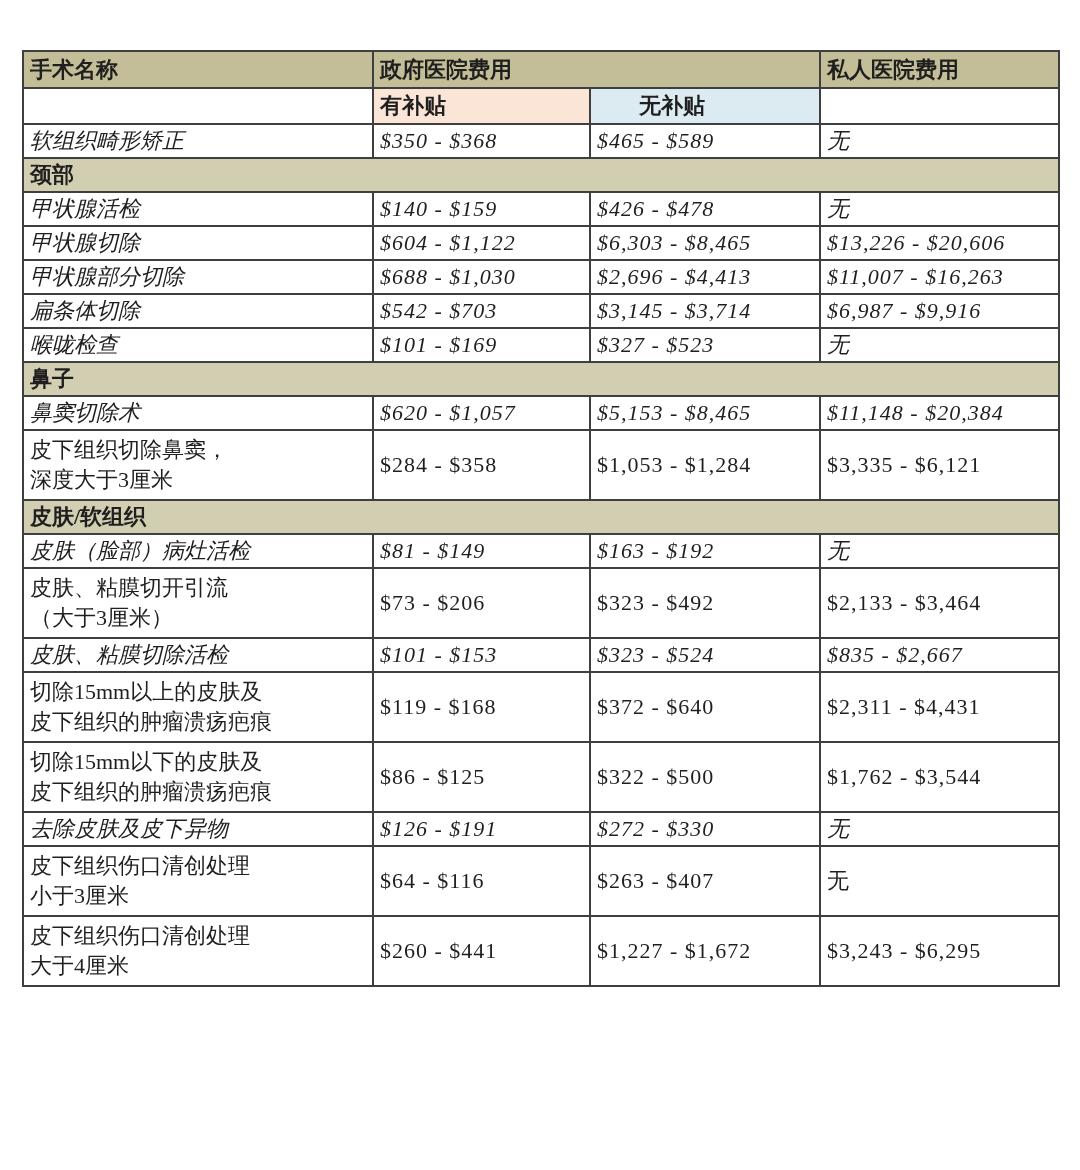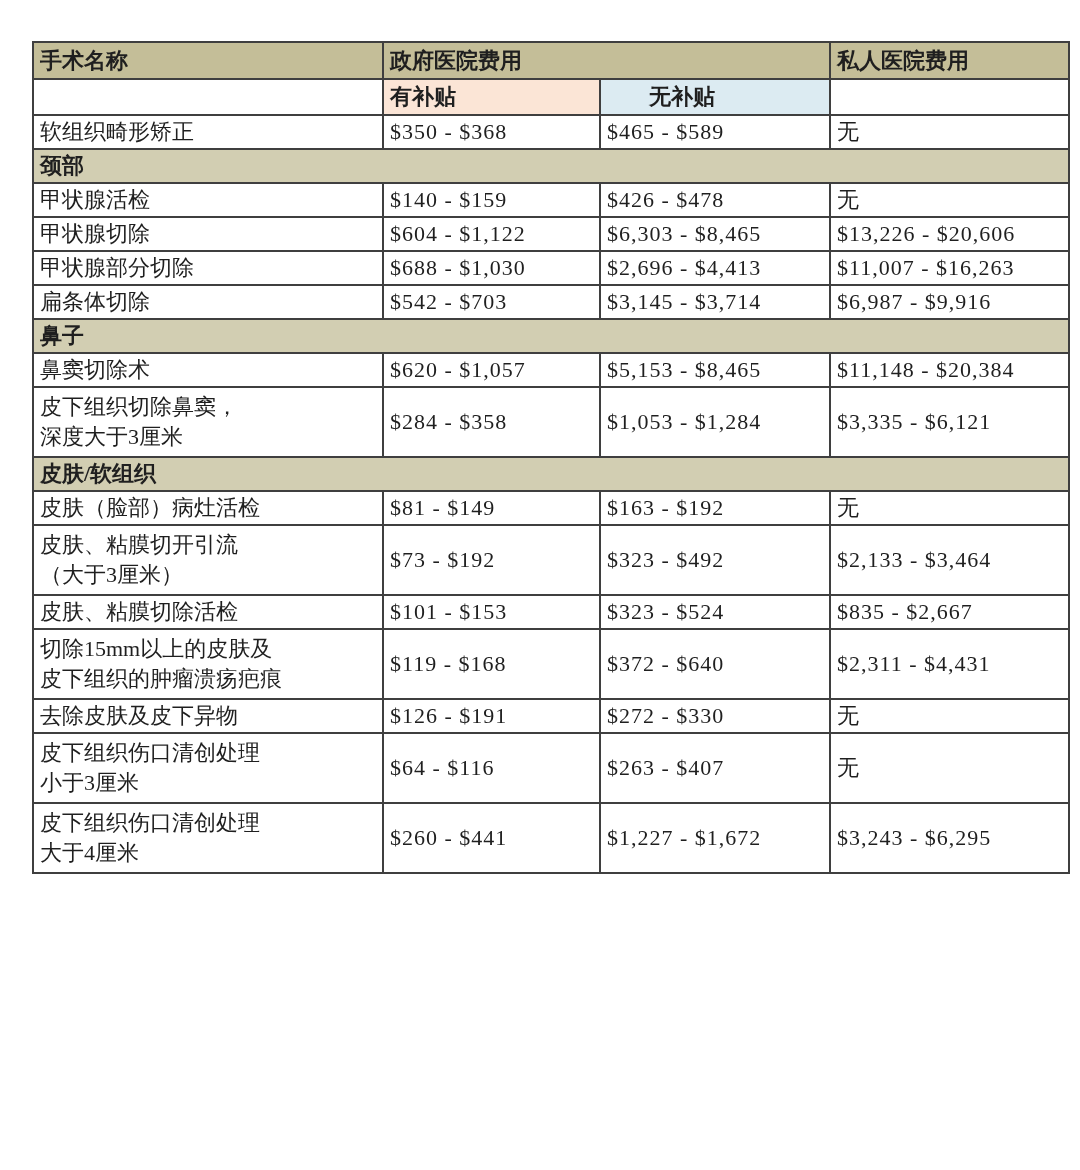--- a/index.html
+++ b/index.html
@@ -13,39 +13,38 @@
     color: #1f1f1f;
   }
   .page {
     position: relative;
     width: 1080px;
     height: 1170px;
   }
   table.cost-table {
     position: absolute;
     left: 22px;
-    top: 41px;
+    top: 50px;
     width: 1036px;
     border-collapse: collapse;
     table-layout: fixed;
     border: 2px solid var(--border, #3f3f3f);
-    margin-left: 10px;
   }
   .cost-table td {
     border: 2px solid var(--border, #3f3f3f);
     vertical-align: middle;
     font-size: 22px;
     line-height: 30px;
     padding: 1px 6px;
     overflow: hidden;
   }
   tr.header-row-1 { height: 37px; }
   tr.header-row-2 { height: 36px; }
   tr.section-row  { height: 33px; }
-  tr.single       { height: 28px; }
+  tr.single       { height: 28px; font-style: italic; }
   tr.double       { height: 70px; }
 
   .cost-table td.hdr {
     background: var(--header-bg, #c4be98);
     font-weight: bold;
   }
   .cost-table td.section-cell {
     background: var(--section-bg, #d2ceb2);
     font-weight: bold;
   }
@@ -118,20 +117,26 @@
           <td class="value-cell">$688 - $1,030</td>
           <td class="value-cell">$2,696 - $4,413</td>
           <td class="value-cell">$11,007 - $16,263</td>
         </tr>
         <tr class="single">
           <td class="name-cell">扁条体切除</td>
           <td class="value-cell">$542 - $703</td>
           <td class="value-cell">$3,145 - $3,714</td>
           <td class="value-cell">$6,987 - $9,916</td>
         </tr>
+        <tr class="single">
+          <td class="name-cell">喉咙检查</td>
+          <td class="value-cell">$101 - $169</td>
+          <td class="value-cell">$327 - $523</td>
+          <td class="value-cell">无</td>
+        </tr>
         <tr class="section-row">
           <td colspan="4" class="section-cell">鼻子</td>
         </tr>
         <tr class="single">
           <td class="name-cell">鼻窦切除术</td>
           <td class="value-cell">$620 - $1,057</td>
           <td class="value-cell">$5,153 - $8,465</td>
           <td class="value-cell">$11,148 - $20,384</td>
         </tr>
         <tr class="double">
@@ -146,37 +151,44 @@
         </tr>
         <tr class="single">
           <td class="name-cell">皮肤（脸部）病灶活检</td>
           <td class="value-cell">$81 - $149</td>
           <td class="value-cell">$163 - $192</td>
           <td class="value-cell">无</td>
         </tr>
         <tr class="double">
           <td class="name-cell">皮肤、粘膜切开引流
 （大于3厘米）</td>
-          <td class="value-cell">$73 - $192</td>
+          <td class="value-cell">$73 - $206</td>
           <td class="value-cell">$323 - $492</td>
           <td class="value-cell">$2,133 - $3,464</td>
         </tr>
         <tr class="single">
           <td class="name-cell">皮肤、粘膜切除活检</td>
           <td class="value-cell">$101 - $153</td>
           <td class="value-cell">$323 - $524</td>
           <td class="value-cell">$835 - $2,667</td>
         </tr>
         <tr class="double">
           <td class="name-cell">切除15mm以上的皮肤及
 皮下组织的肿瘤溃疡疤痕</td>
           <td class="value-cell">$119 - $168</td>
           <td class="value-cell">$372 - $640</td>
           <td class="value-cell">$2,311 - $4,431</td>
         </tr>
+        <tr class="double">
+          <td class="name-cell">切除15mm以下的皮肤及
+皮下组织的肿瘤溃疡疤痕</td>
+          <td class="value-cell">$86 - $125</td>
+          <td class="value-cell">$322 - $500</td>
+          <td class="value-cell">$1,762 - $3,544</td>
+        </tr>
         <tr class="single">
           <td class="name-cell">去除皮肤及皮下异物</td>
           <td class="value-cell">$126 - $191</td>
           <td class="value-cell">$272 - $330</td>
           <td class="value-cell">无</td>
         </tr>
         <tr class="double">
           <td class="name-cell">皮下组织伤口清创处理
 小于3厘米</td>
           <td class="value-cell">$64 - $116</td>

